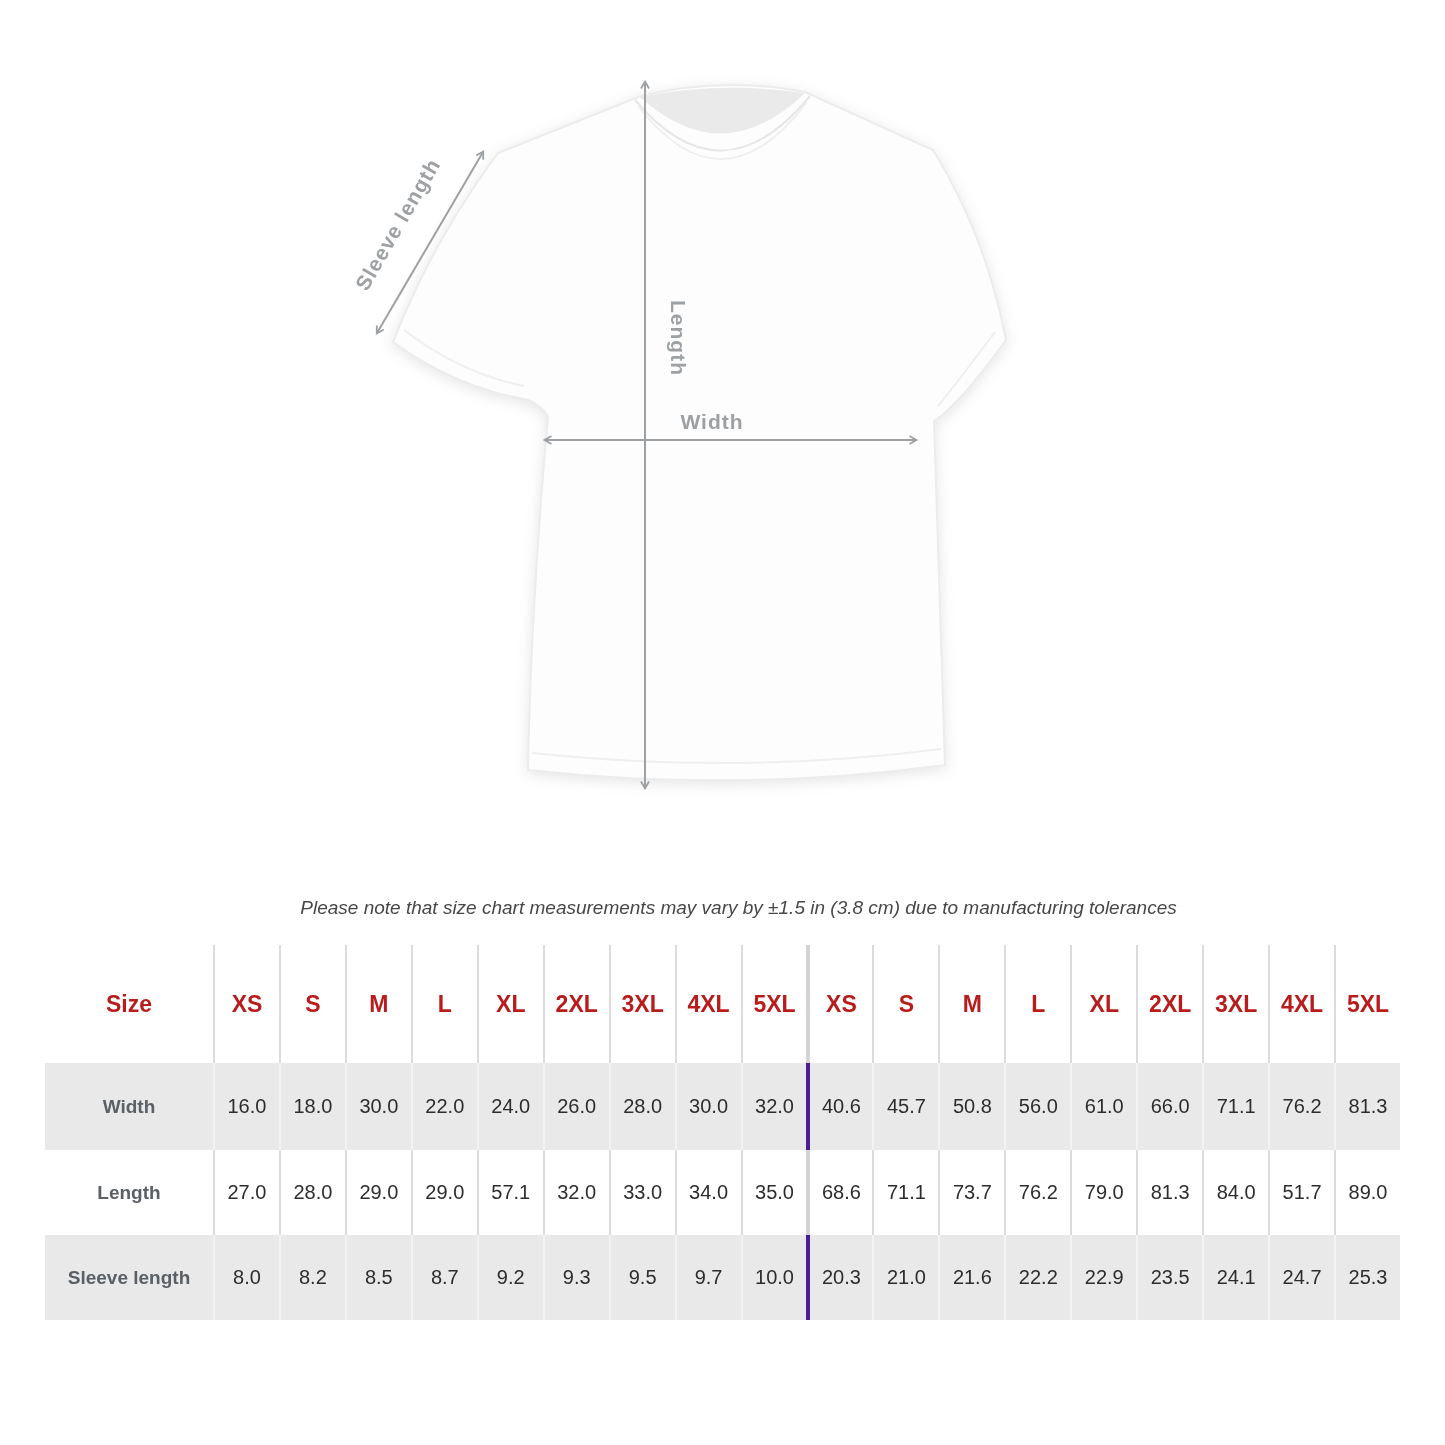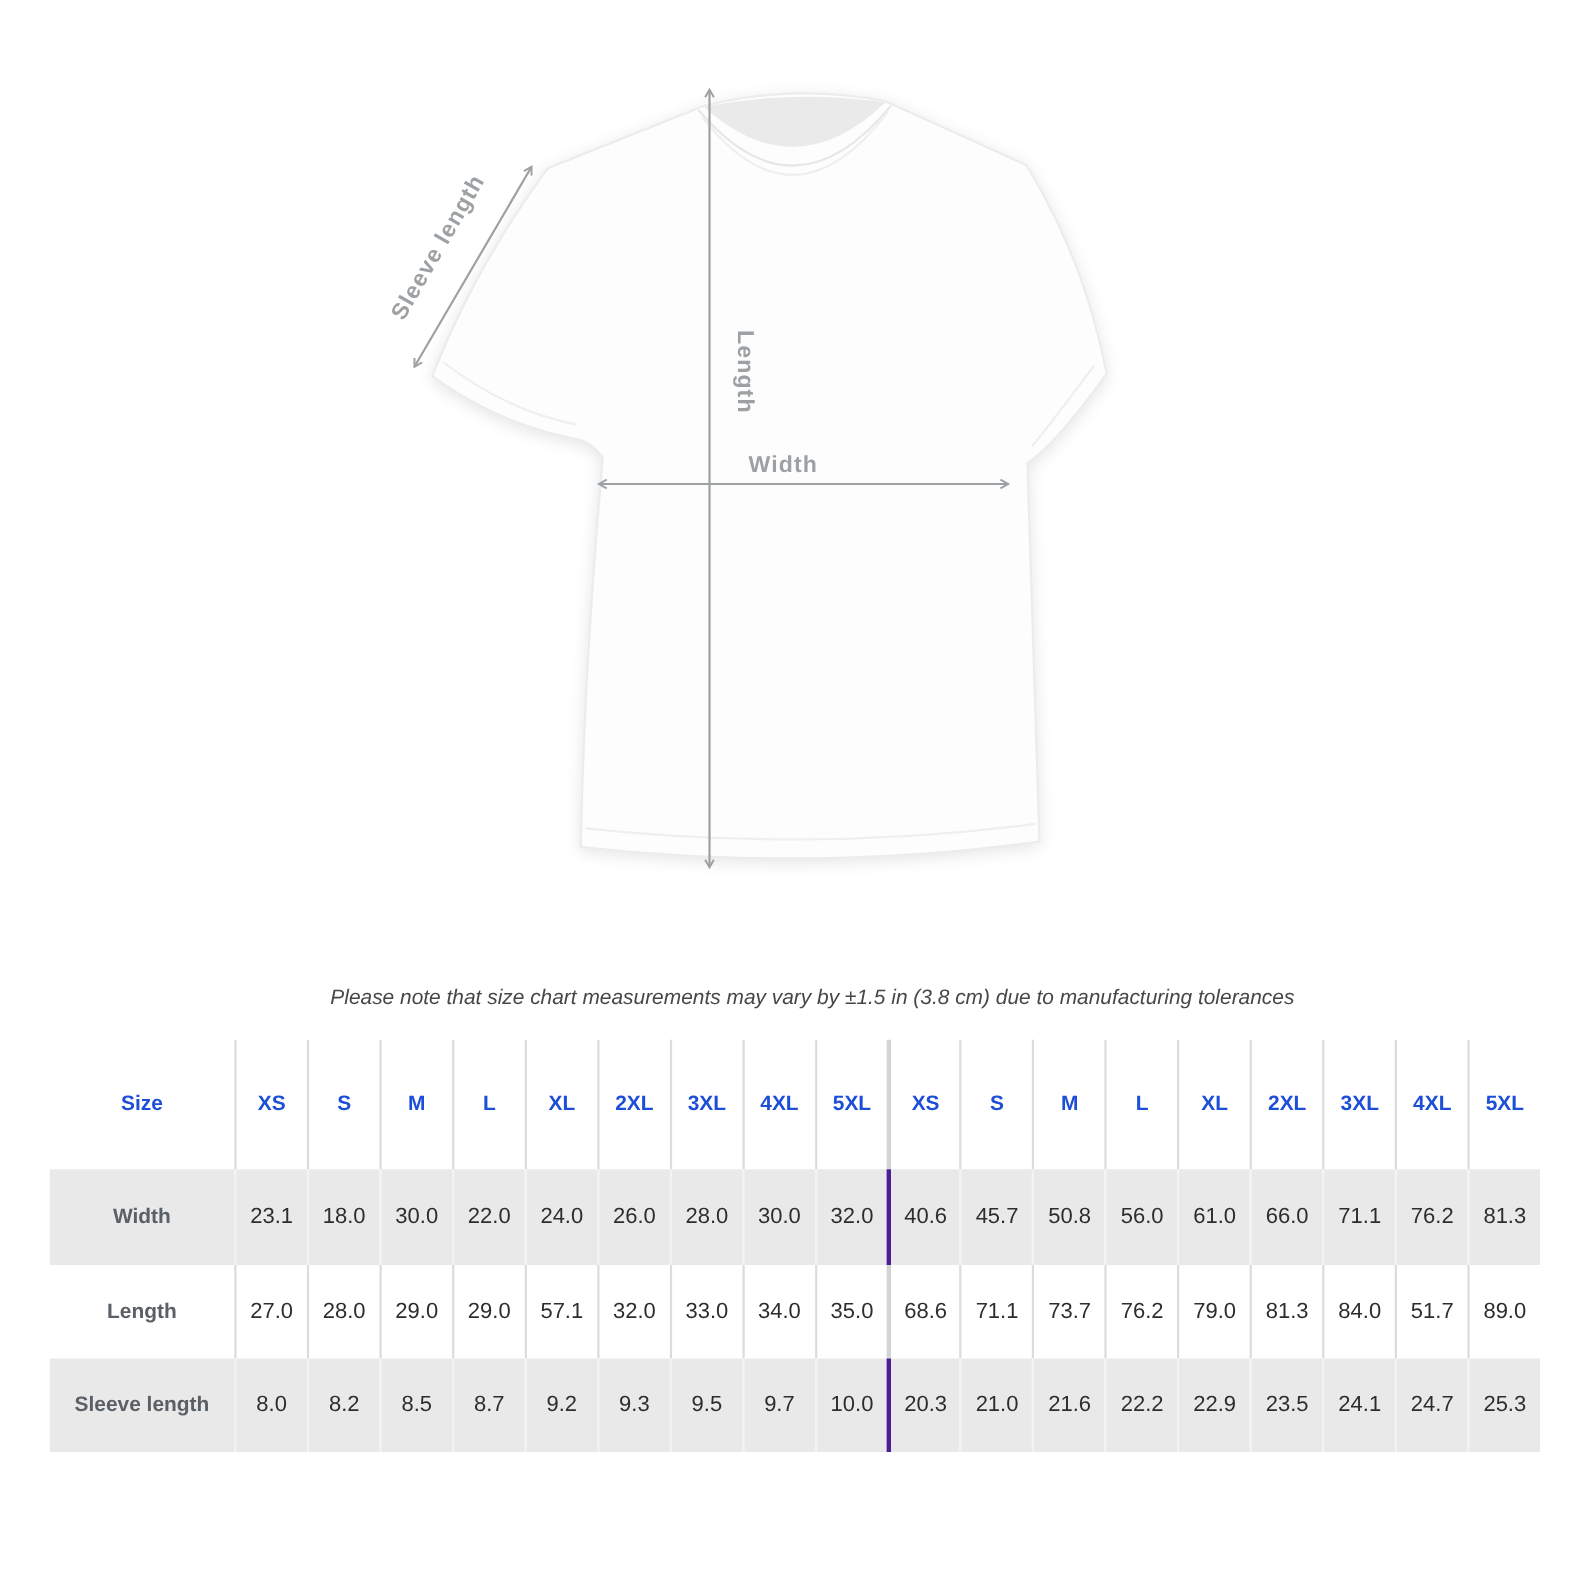--- a/index.html
+++ b/index.html
@@ -32,21 +32,21 @@
     display:grid; grid-template-columns:168px repeat(18,1fr);
     grid-template-rows:118px 87px 85px 85px 80px;
     border-radius:24px; overflow:hidden;
   }
   .cell { display:flex; align-items:center; justify-content:center; min-width:0; }
   .band { background:#e9e9e9; flex-direction:column; }
   .band .blabel { font-weight:bold; font-style:italic; font-size:24px; color:#565d63; letter-spacing:.5px; }
   .band .bunit  { font-style:italic; font-size:19px; color:#4f5559; margin-top:9px; }
   .white { background:#ffffff; }
   .gray  { background:#e9e9e9; }
-  .hdr { font-weight:bold; font-size:19px; color:#1d4ed8; }
+  .hdr { font-weight:bold; font-size:23px; color:#b91c1c; }
   .rowlabel { font-weight:bold; font-size:19px; color:#5a6065; }
   .val { font-size:20px; color:#2d2d2d; }
   .white.sep { border-left:2px solid #dcdcdc; }
   .gray.sep  { border-left:2px solid #f3f3f3; }
   .white.sec { border-left:4px solid #d4d4d4; }
   .gray.sec  { border-left:4px solid #4c1d95; }
 </style>
 </head>
 <body>
 
@@ -115,21 +115,21 @@
       <div class="cell white hdr sec">XS</div>
       <div class="cell white hdr sep">S</div>
       <div class="cell white hdr sep">M</div>
       <div class="cell white hdr sep">L</div>
       <div class="cell white hdr sep">XL</div>
       <div class="cell white hdr sep">2XL</div>
       <div class="cell white hdr sep">3XL</div>
       <div class="cell white hdr sep">4XL</div>
       <div class="cell white hdr sep">5XL</div>
       <div class="cell gray rowlabel">Width</div>
-      <div class="cell gray val sep">23.1</div>
+      <div class="cell gray val sep">16.0</div>
       <div class="cell gray val sep">18.0</div>
       <div class="cell gray val sep">30.0</div>
       <div class="cell gray val sep">22.0</div>
       <div class="cell gray val sep">24.0</div>
       <div class="cell gray val sep">26.0</div>
       <div class="cell gray val sep">28.0</div>
       <div class="cell gray val sep">30.0</div>
       <div class="cell gray val sep">32.0</div>
       <div class="cell gray val sec">40.6</div>
       <div class="cell gray val sep">45.7</div>

